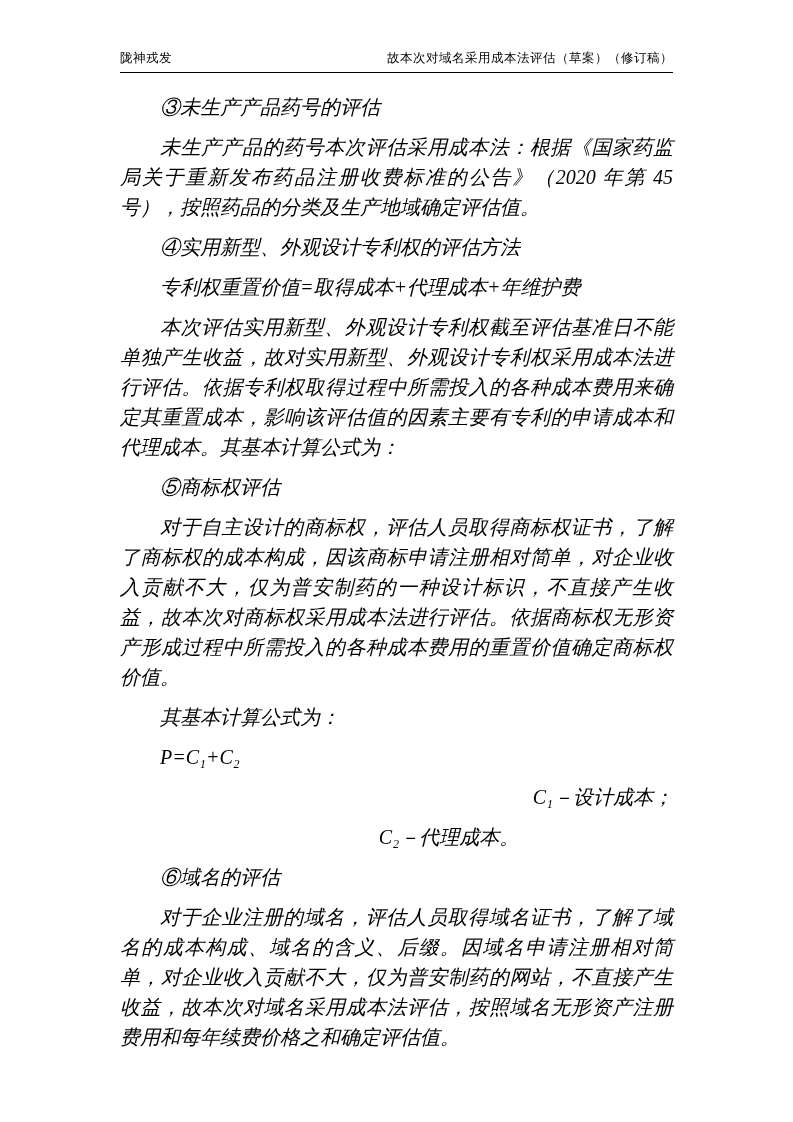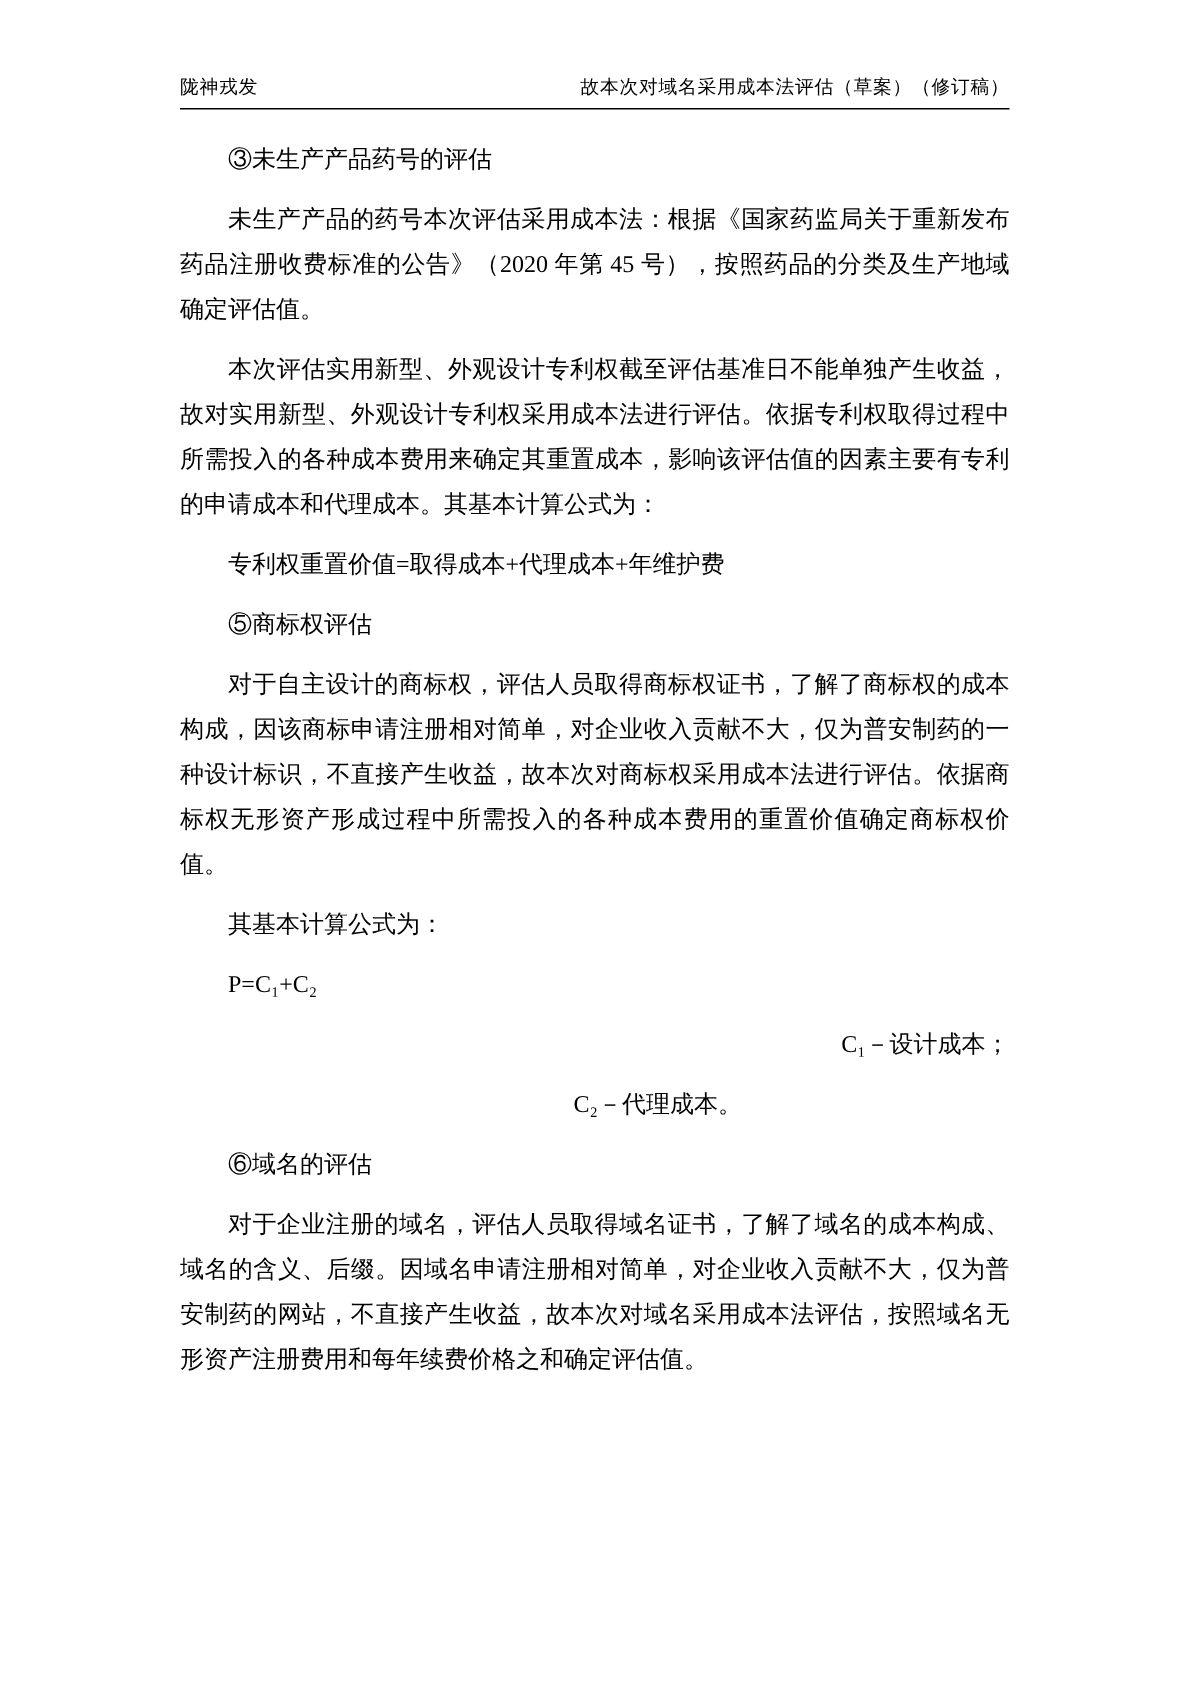--- a/index.html
+++ b/index.html
@@ -29,25 +29,26 @@
   }
   .header-left { white-space: nowrap; }
   .header-right { white-space: nowrap; }
   .doc-body {
     position: absolute;
     top: 82px;
     left: 120px;
     width: 553px;
   }
   .para {
-    font-size: 16px;
+    font-size: 20px;
     line-height: 30px;
     margin: 10px 0;
     text-align: justify;
     word-break: break-all;
+    font-style: italic;
   }
   .p-body { text-indent: 2em; }
   .p-sub1 { text-indent: 0; margin-left: 4.9em; text-align: right; }
   .p-sub2 { text-indent: 0; margin-left: 5.25em; text-align: center; }
   .page-footer {
     position: absolute;
     bottom: 64px;
     left: 0;
     width: 100%;
     text-align: center;
@@ -60,22 +61,23 @@
 <div class="page">
 
   <header class="page-header">
     <span class="header-left">陇神戎发</span>
     <span class="header-right">故本次对域名采用成本法评估（草案）（修订稿）</span>
   </header>
 
   <main class="doc-body" id="body-container">
       <p class="para p-body">③未生产产品药号的评估</p>
       <p class="para p-body">未生产产品的药号本次评估采用成本法：根据《国家药监局关于重新发布药品注册收费标准的公告》（2020 年第 45 号），按照药品的分类及生产地域确定评估值。</p>
+      <p class="para p-body">④实用新型、外观设计专利权的评估方法</p>
+      <p class="para p-body">专利权重置价值=取得成本+代理成本+年维护费</p>
       <p class="para p-body">本次评估实用新型、外观设计专利权截至评估基准日不能单独产生收益，故对实用新型、外观设计专利权采用成本法进行评估。依据专利权取得过程中所需投入的各种成本费用来确定其重置成本，影响该评估值的因素主要有专利的申请成本和代理成本。其基本计算公式为：</p>
-      <p class="para p-body">专利权重置价值=取得成本+代理成本+年维护费</p>
       <p class="para p-body">⑤商标权评估</p>
       <p class="para p-body">对于自主设计的商标权，评估人员取得商标权证书，了解了商标权的成本构成，因该商标申请注册相对简单，对企业收入贡献不大，仅为普安制药的一种设计标识，不直接产生收益，故本次对商标权采用成本法进行评估。依据商标权无形资产形成过程中所需投入的各种成本费用的重置价值确定商标权价值。</p>
       <p class="para p-body">其基本计算公式为：</p>
       <p class="para p-body">P=C₁+C₂</p>
       <p class="para p-sub1">C₁－设计成本；</p>
       <p class="para p-sub2">C₂－代理成本。</p>
       <p class="para p-body">⑥域名的评估</p>
       <p class="para p-body">对于企业注册的域名，评估人员取得域名证书，了解了域名的成本构成、域名的含义、后缀。因域名申请注册相对简单，对企业收入贡献不大，仅为普安制药的网站，不直接产生收益，故本次对域名采用成本法评估，按照域名无形资产注册费用和每年续费价格之和确定评估值。</p>
     </main>
 

